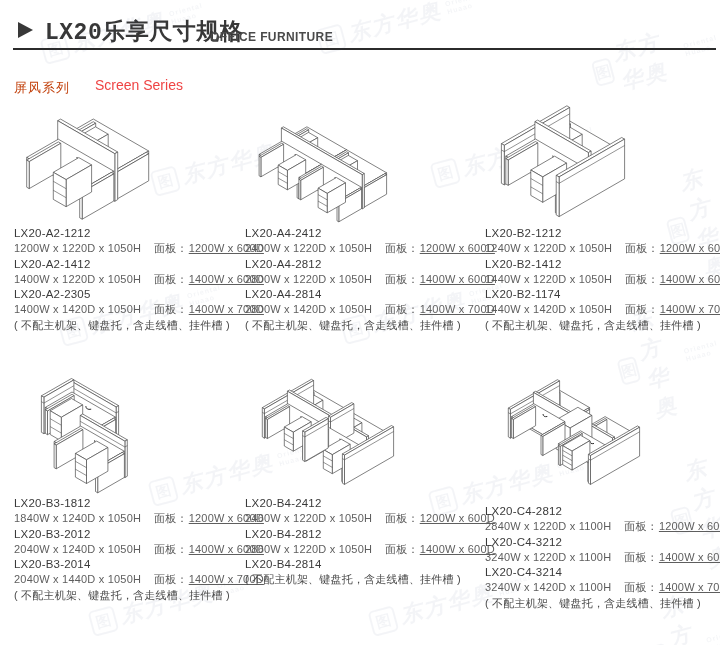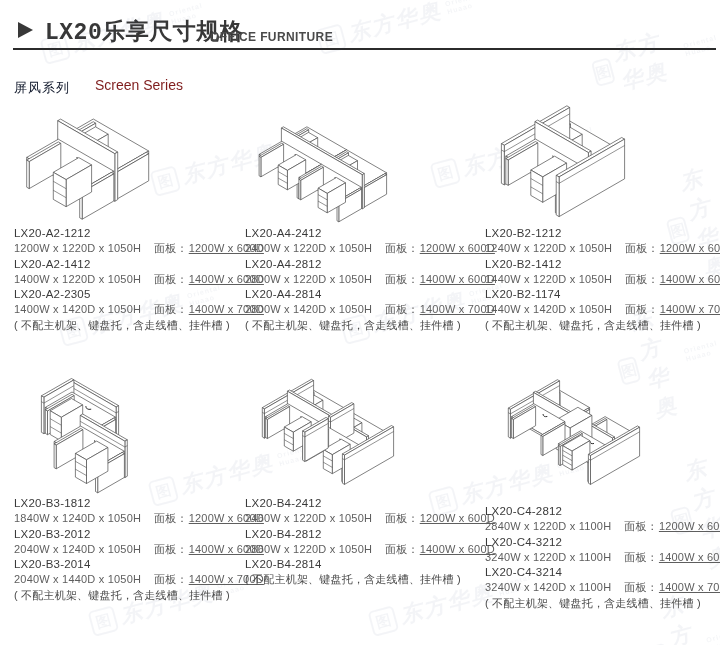--- a/index.html
+++ b/index.html
@@ -18,22 +18,22 @@
   .title{
     position:absolute;left:45px;top:16px;margin:0;
     font-size:23px;font-weight:bold;color:#373737;letter-spacing:.5px;white-space:nowrap;font-family:Liberation Mono, monospace;
   }
   .subtitle{
     position:absolute;left:210px;top:30px;
     font-size:12px;font-weight:bold;color:#4a4a4a;letter-spacing:.4px;white-space:nowrap;
   }
   .rule{position:absolute;left:13px;top:48px;width:703px;height:2px;background:#2b2b2b;}
   
-  .sec-cn{position:absolute;left:14px;top:79px;font-size:13px;color:#0f172a;letter-spacing:1px;}
-  .sec-en{position:absolute;left:95px;top:77px;font-size:14px;color:#7f1d1d;}
+  .sec-cn{position:absolute;left:14px;top:79px;font-size:13px;color:#c2410c;letter-spacing:1px;}
+  .sec-en{position:absolute;left:95px;top:77px;font-size:14px;color:#ef4444;}
   
   .cell{position:absolute;width:237px;}
   .illo{position:absolute;left:0;top:0;}
   .illo svg{display:block;}
   .illo polygon{fill:#ffffff;stroke:#4c4c4c;stroke-width:.7;stroke-linejoin:round;}
   .illo line{stroke:#4c4c4c;stroke-width:.6;}
   .illo path.slot{fill:none;stroke:#2e2e2e;stroke-width:1;}
   .specs{position:absolute;left:4px;width:233px;font-size:11px;line-height:15.3px;
          color:#5e5e5e;letter-spacing:.2px;white-space:nowrap;}
   .model{color:#3a3a3a;font-size:11.5px;}

